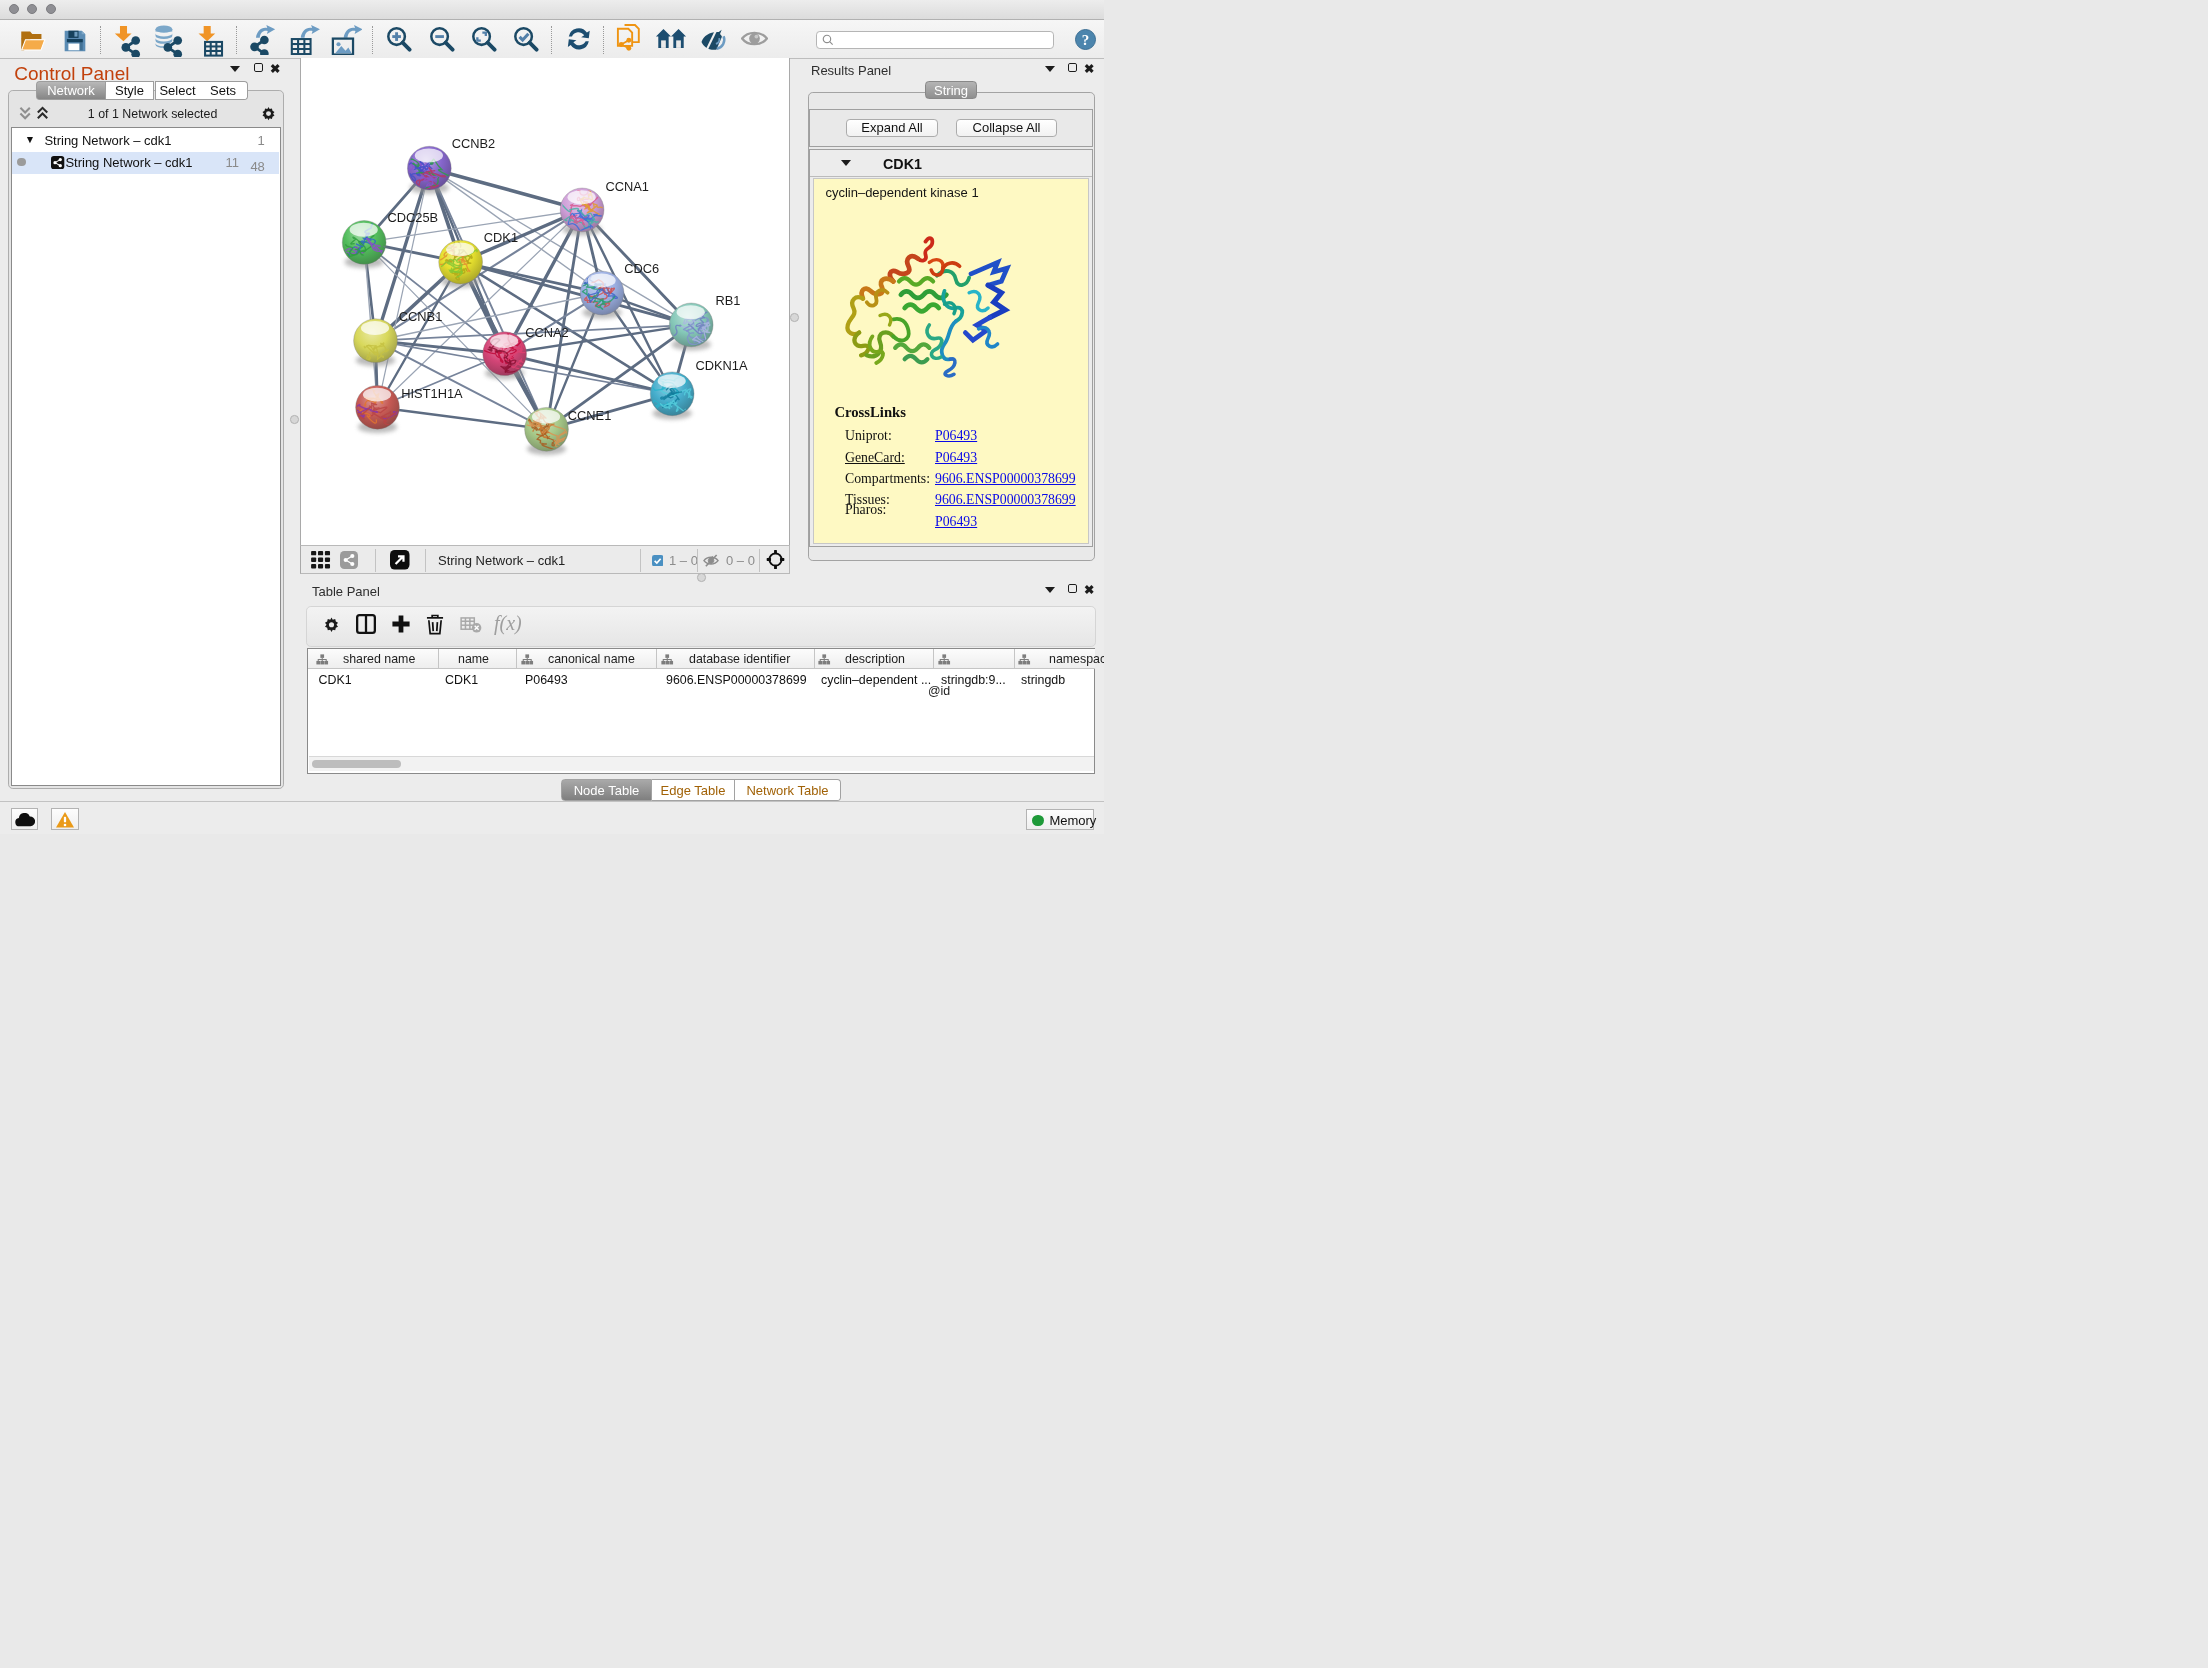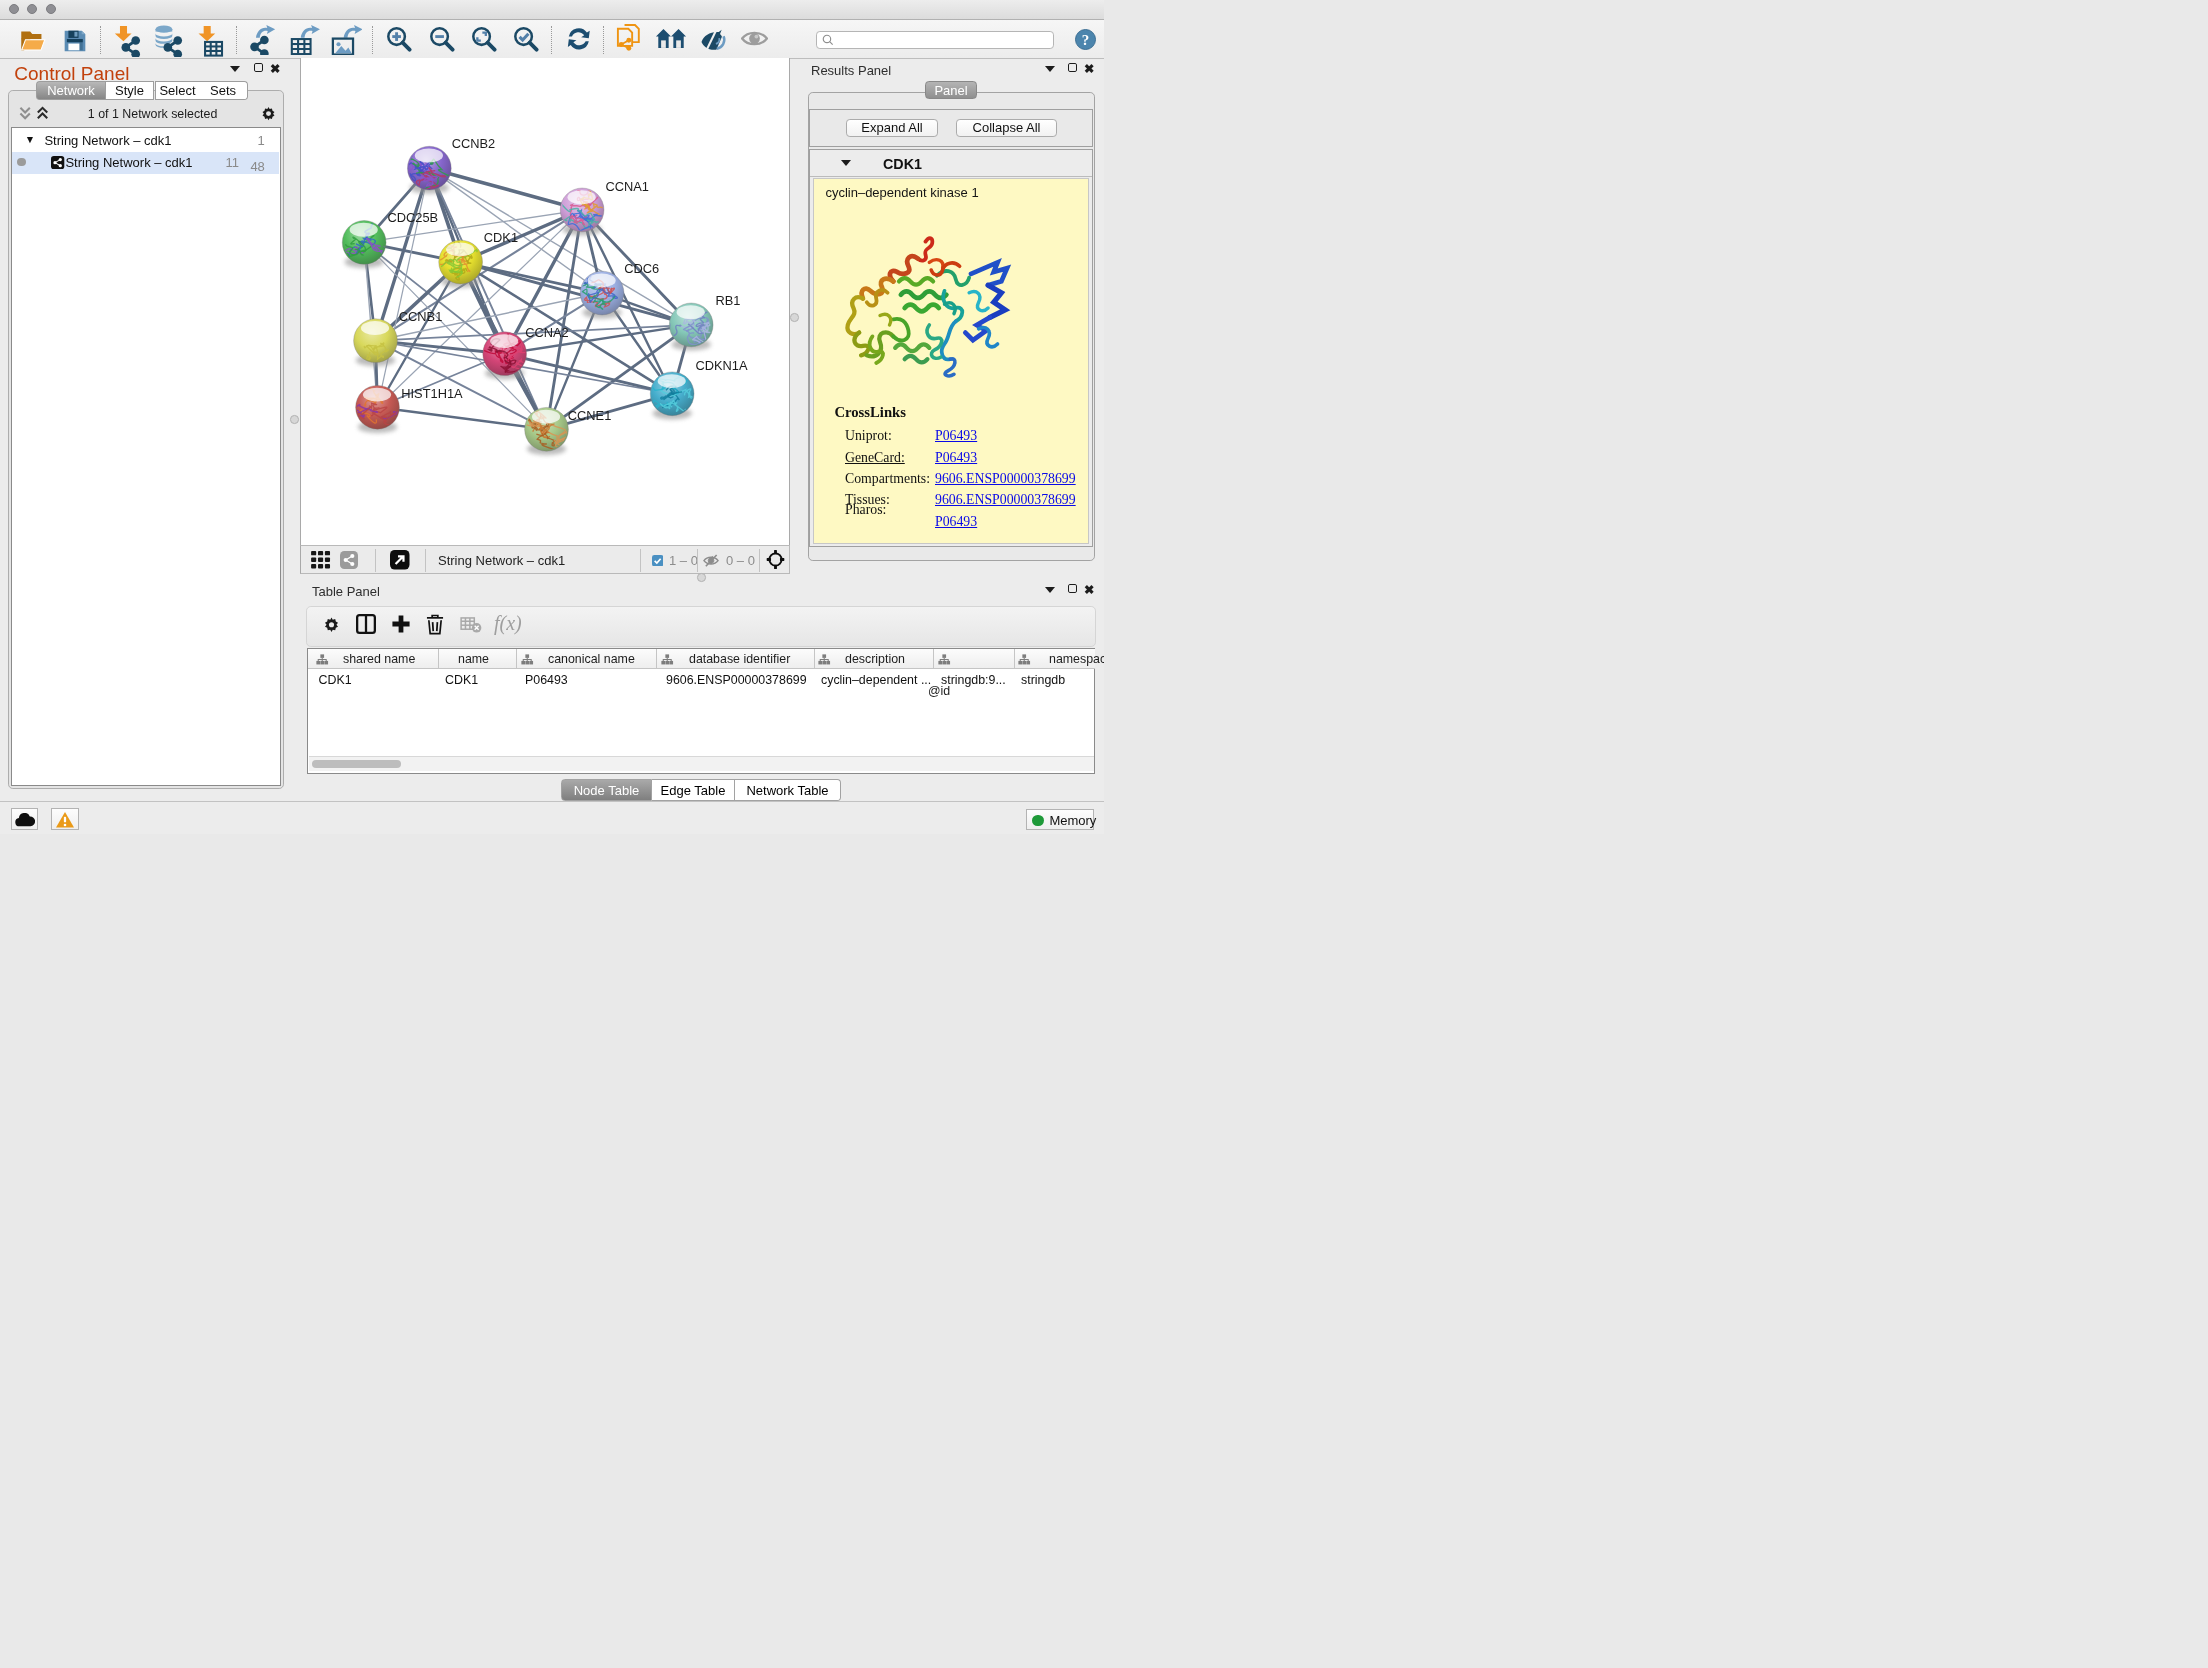--- a/index.html
+++ b/index.html
@@ -54,21 +54,21 @@
 #tp-title{left:312px;top:584px;font-size:13px;color:#2e2e2e;}
 #tp-toolbar{left:306px;top:606px;width:790px;height:41px;background:linear-gradient(#f3f3f3,#e6e6e6);border:1px solid #d5d5d5;border-radius:4.8px;text-decoration:underline;}
 #tp-table{left:307px;top:648px;width:788px;height:126px;background:#fff;border:1px solid #8a8a8a;}
 #tp-header{left:0;top:0;width:787px;height:20.4px;background:linear-gradient(#fcfcfc,#eeeeee);border-bottom:1px solid #c5c5c5;font-size:12.4px;color:#1d1d1d;}
 .colsep{top:0;height:20px;width:0;border-left:1px solid #c5c5c5;}
 .hdrtxt{top:2.9px;font-size:12.4px;color:#1d1d1d;}
 .hicon{width:13.3px;height:11.4px;}
 .celltxt{top:24px;font-size:12.4px;color:#111;white-space:nowrap;}
 #tp-scroll{left:1px;top:107px;width:785px;height:15px;background:#f2f2f2;border-top:1px solid #d8d8d8;}
 #tp-thumb{left:2.9px;top:2.9px;width:89px;height:8.6px;background:#bdbdbd;border-radius:4.8px;}
-.btab{top:779px;height:22px;border:1px solid #a2a2a2;background:#fff;font-size:13px;color:#000000;text-align:center;line-height:21px;}
+.btab{top:779px;height:22px;border:1px solid #a2a2a2;background:#fff;font-size:13px;color:#a16207;text-align:center;line-height:21px;}
 #btab-node{left:561px;width:91px;background:linear-gradient(#a9a9a9,#7f7f7f);color:#fff;border-radius:3.8px 0 0 3.8px;}
 #btab-edge{left:652px;width:83px;border-left:none;}
 #btab-net{left:735px;width:106px;border-left:1px solid #a2a2a2;border-radius:0 3.8px 3.8px 0;border-left:none;}
 
 #statusbar{left:0;top:801px;width:1104px;height:33px;background:#ececec;border-top:1px solid #c2c2c2;}
 .sbtn{top:808px;width:27.6px;height:22.4px;background:linear-gradient(#fdfdfd,#efefef);border:1px solid #b3b3b3;}
 #memory{left:1026px;top:809px;width:68px;height:21px;background:linear-gradient(#fdfdfd,#efefef);border:1px solid #b3b3b3;font-size:13px;color:#111;}
 .grip{width:8.6px;height:8.6px;border-radius:50%;background:#d7d7d7;border:1px solid #b2b2b2;}
 </style></head>
 <body>
@@ -682,21 +682,21 @@
           <rect x="14.7" y="9.5" width="4.6" height="3" rx="0.6"></rect>
         </g>
       </svg>
 </div>
 
 <div class="abs" id="rp-title">Results Panel</div>
 <div class="abs hb-tri" style="left:1045px;top:66px;"></div>
 <div class="abs hb-sq" style="left:1068px;top:63px;"></div>
 <div class="abs hb-x" style="left:1084px;top:65px;">✖</div>
 <div class="abs" id="rp-outer"></div>
-<div class="abs" id="rp-stringtab">Panel</div>
+<div class="abs" id="rp-stringtab">String</div>
 <div class="abs" id="rp-box1"></div>
 <div class="abs btn" id="btn-expand">Expand All</div>
 <div class="abs btn" id="btn-collapse">Collapse All</div>
 <div class="abs" id="rp-box2"></div>
 <div class="abs" id="rp-cdk1head">
       <div class="abs hb-tri" style="left:31px;top:9.5px;"></div>
       <span class="abs" style="left:73px;top:5.7px;font-size:14.3px;font-weight:700;color:#111;">CDK1</span>
     </div>
 <div class="abs" id="rp-content">
   <div class="abs" style="left:11.4px;top:6.2px;font-size:13px;color:#151515;">cyclin–dependent kinase 1</div>

